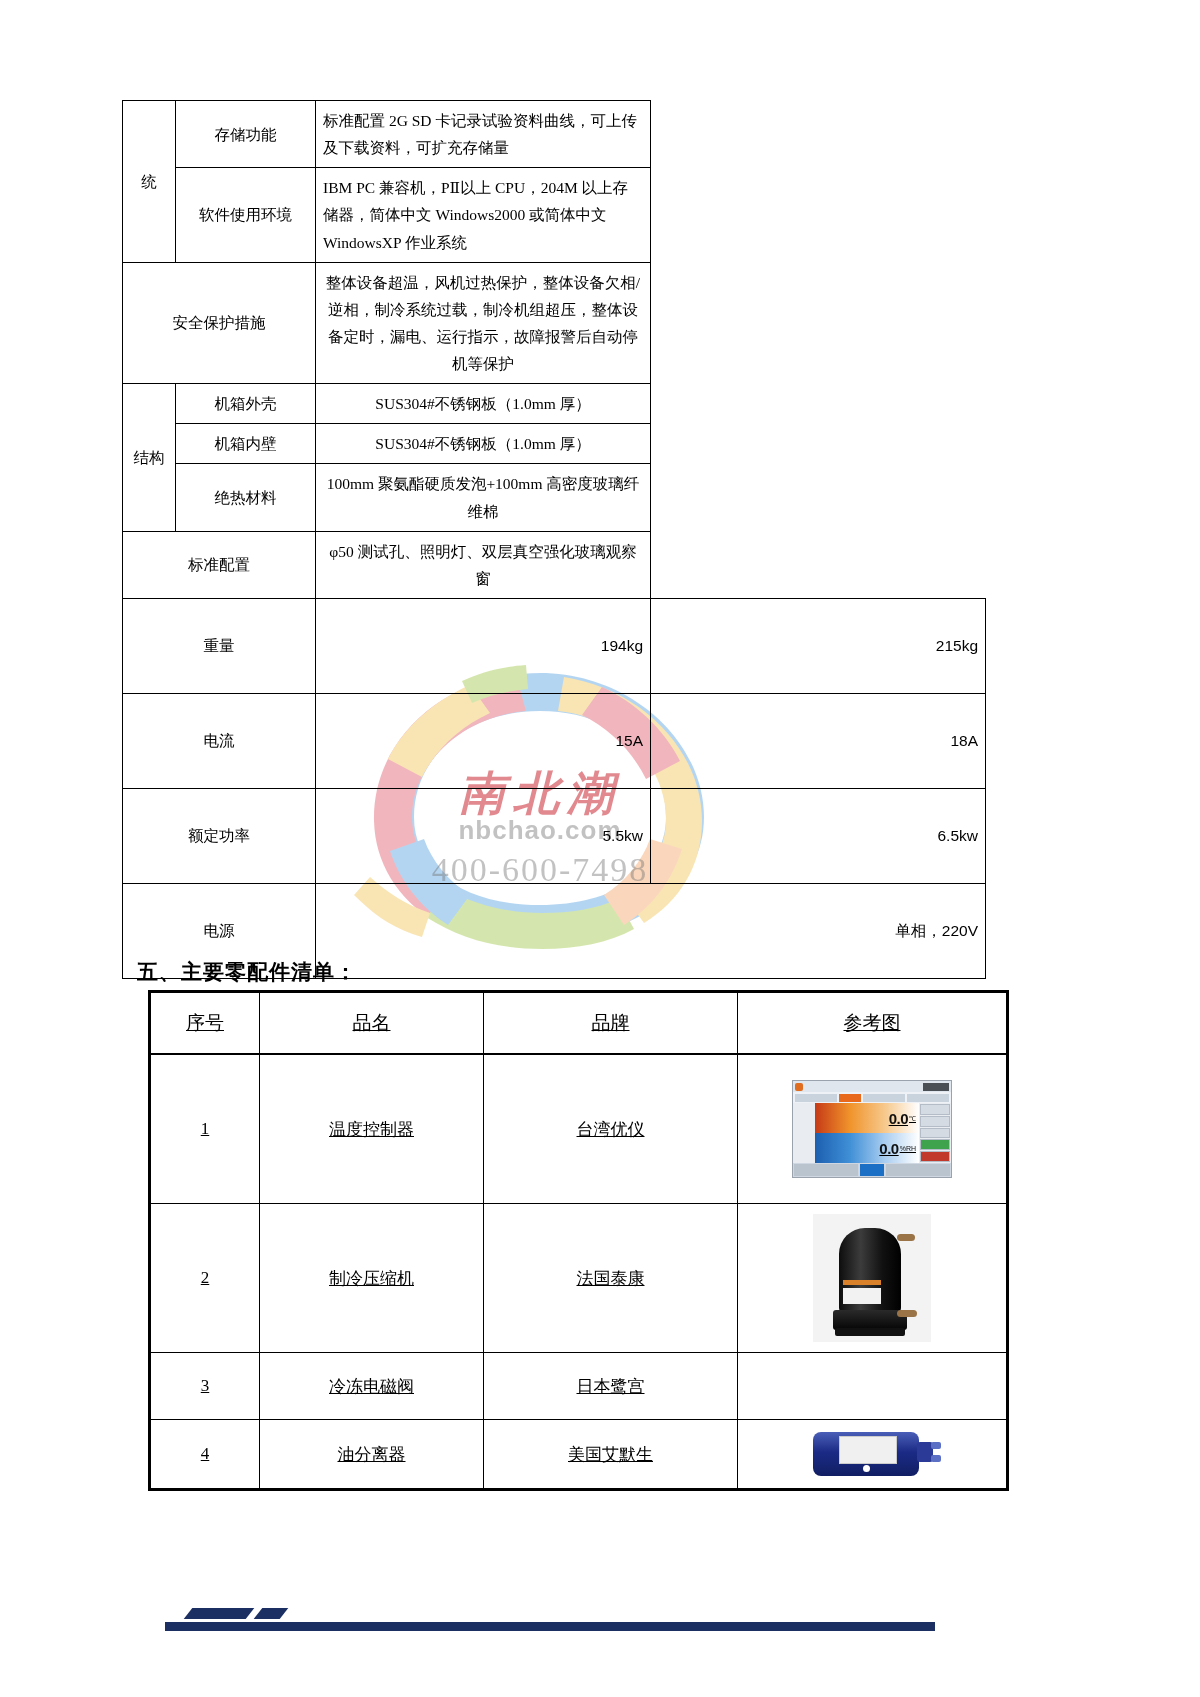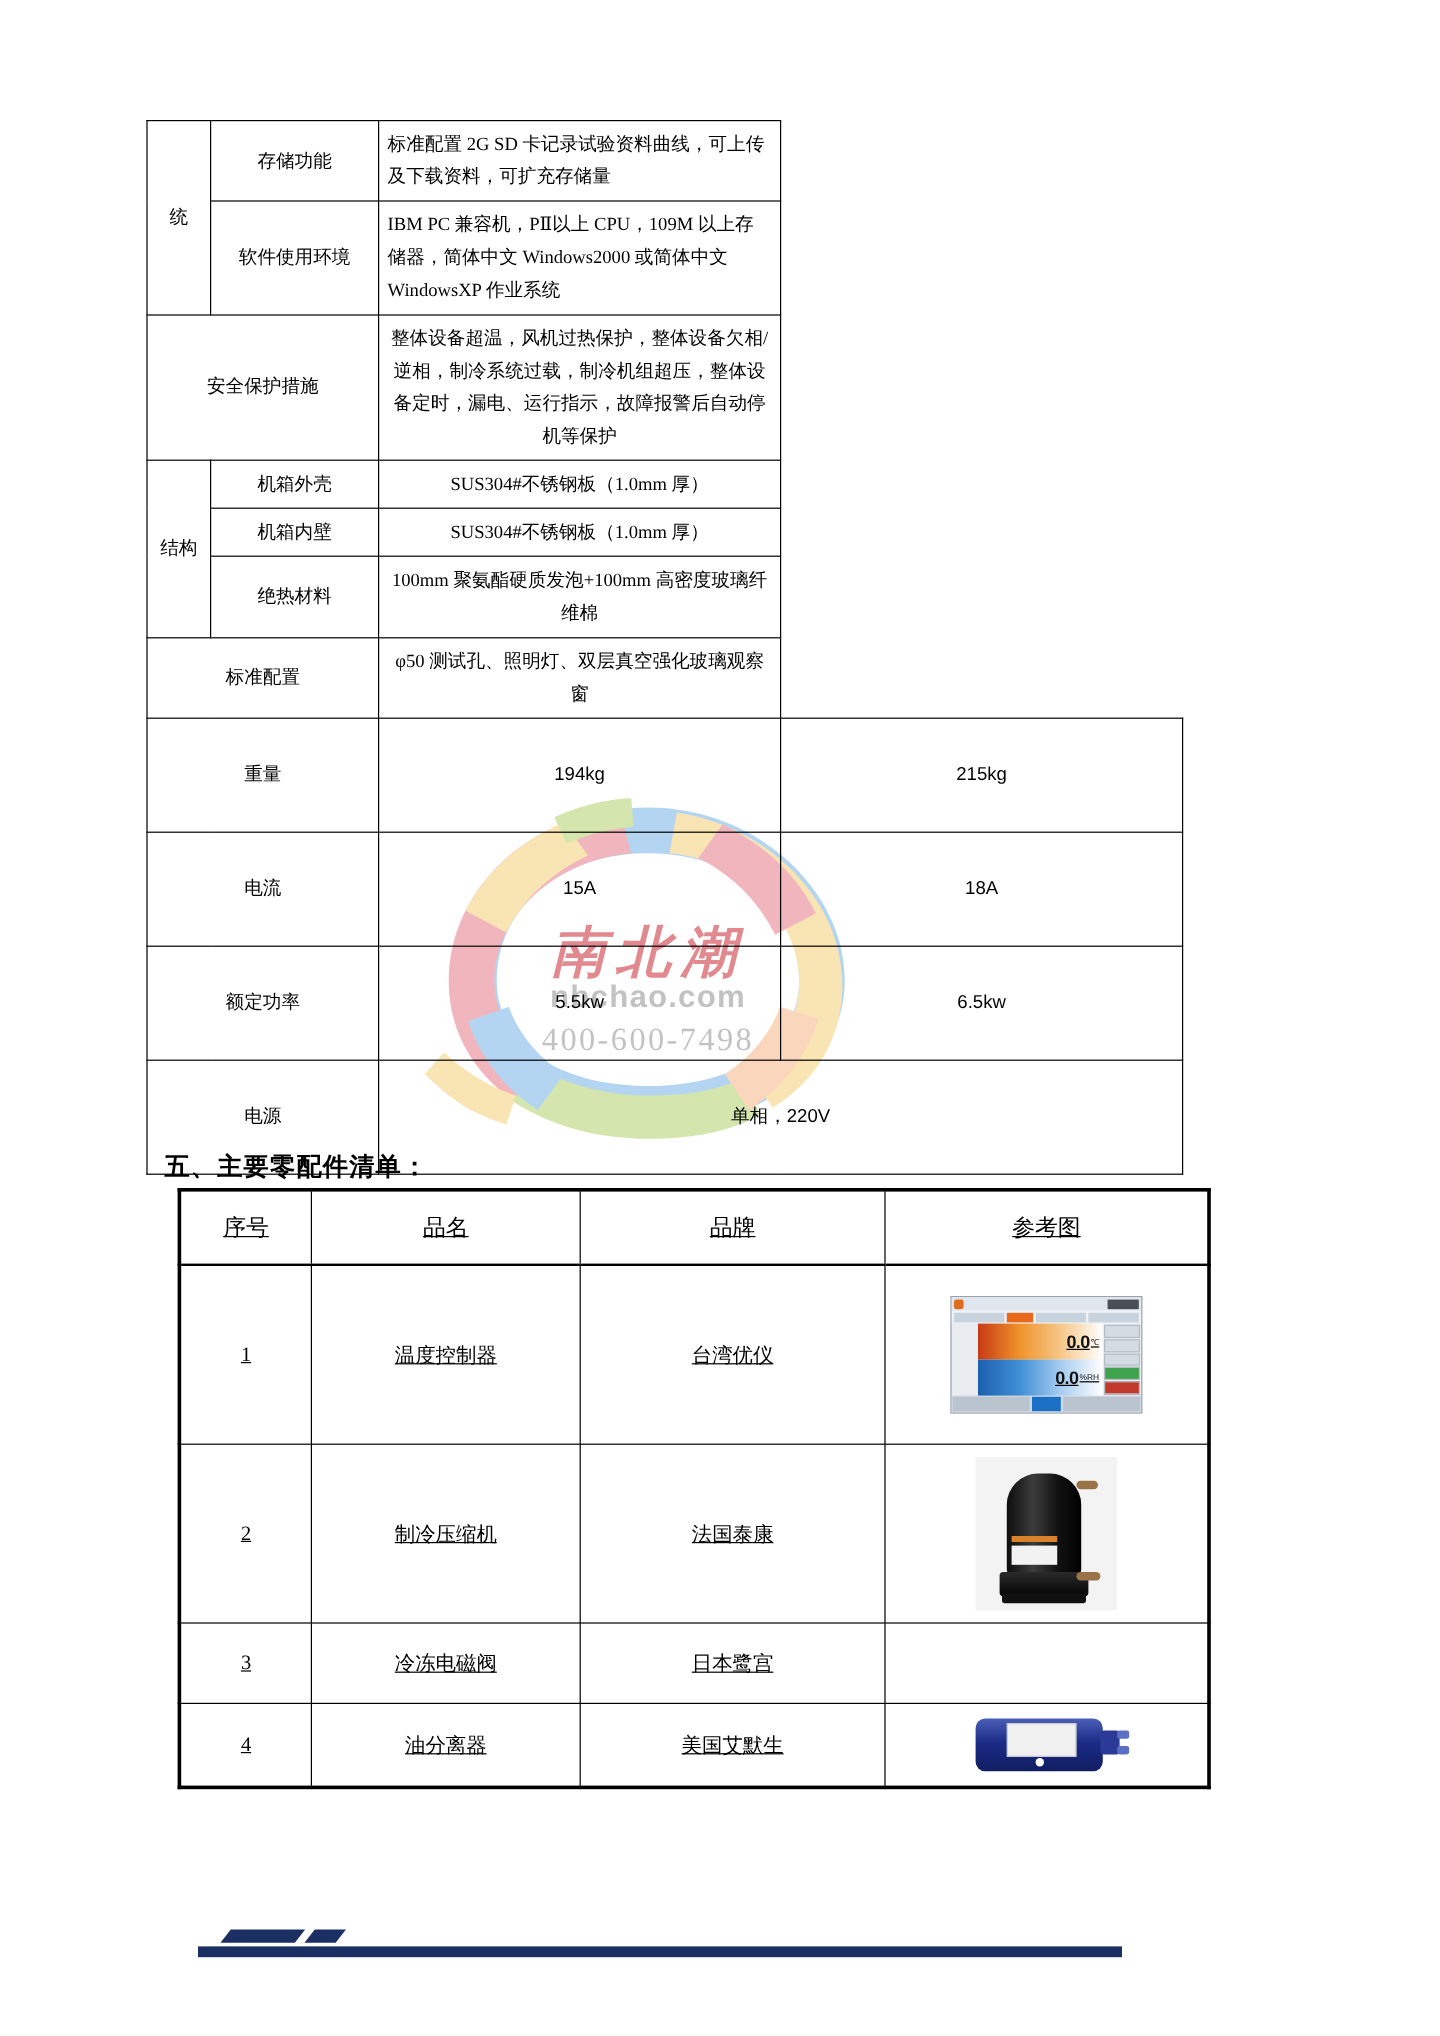--- a/index.html
+++ b/index.html
@@ -52,21 +52,21 @@
     font-weight: bold;
     letter-spacing: 1px;
     color: rgba(120, 120, 120, 0.45);
   }
   .wm-text-phone {
     position: absolute;
     left: 0; right: 0;
     top: 196px;
     text-align: center;
     font-family: "Liberation Serif", serif;
-    font-size: 27px;
+    font-size: 34px;
     letter-spacing: 2px;
     color: rgba(120, 120, 120, 0.45);
   }
 
   
   .spec-wrap {
     position: absolute;
     left: 122px;
     top: 100px;
     width: 864px;
@@ -83,21 +83,21 @@
     padding: 6px 7px;
     font-size: 15.5px;
     line-height: 1.75;
     vertical-align: middle;
     background: transparent;
   }
   .c-cat   { width: 38px;  text-align: center; }
   .c-key   { width: 125px; text-align: center; }
   .c-val   { text-align: center; }
   .val-left { text-align: left; }
-  .sans-num { font-family: "Liberation Sans", "DejaVu Sans", sans-serif; }
+  .sans-num { font-family: "Liberation Sans", "DejaVu Sans", sans-serif; text-align: right; }
   td.tall { height: 82px; }
   td.tall2 { height: 60px; }
 
   
   .sec-heading {
     position: absolute;
     left: 137px;
     top: 958px;
     font-family: "Liberation Sans", "DejaVu Sans", sans-serif;
     font-size: 21px;
@@ -316,21 +316,21 @@
   <div class="spec-wrap">
     <table class="spec">
       <tbody>
         <tr>
           <td class="c-cat" rowspan="2">统</td>
           <td class="c-key">存储功能</td>
           <td class="c-val val-left">标准配置 2G SD 卡记录试验资料曲线，可上传及下载资料，可扩充存储量</td>
         </tr>
         <tr>
           <td class="c-key">软件使用环境</td>
-          <td class="c-val val-left tall2">IBM PC 兼容机，PⅡ以上 CPU，109M 以上存储器，简体中文 Windows2000 或简体中文 WindowsXP 作业系统</td>
+          <td class="c-val val-left tall2">IBM PC 兼容机，PⅡ以上 CPU，204M 以上存储器，简体中文 Windows2000 或简体中文 WindowsXP 作业系统</td>
         </tr>
         <tr>
           <td class="c-key" colspan="2">安全保护措施</td>
           <td class="c-val tall2">整体设备超温，风机过热保护，整体设备欠相/逆相，制冷系统过载，制冷机组超压，整体设备定时，漏电、运行指示，故障报警后自动停机等保护</td>
         </tr>
         <tr>
           <td class="c-cat" rowspan="3">结构</td>
           <td class="c-key">机箱外壳</td>
           <td class="c-val">SUS304#不锈钢板（1.0mm 厚）</td>
         </tr>

